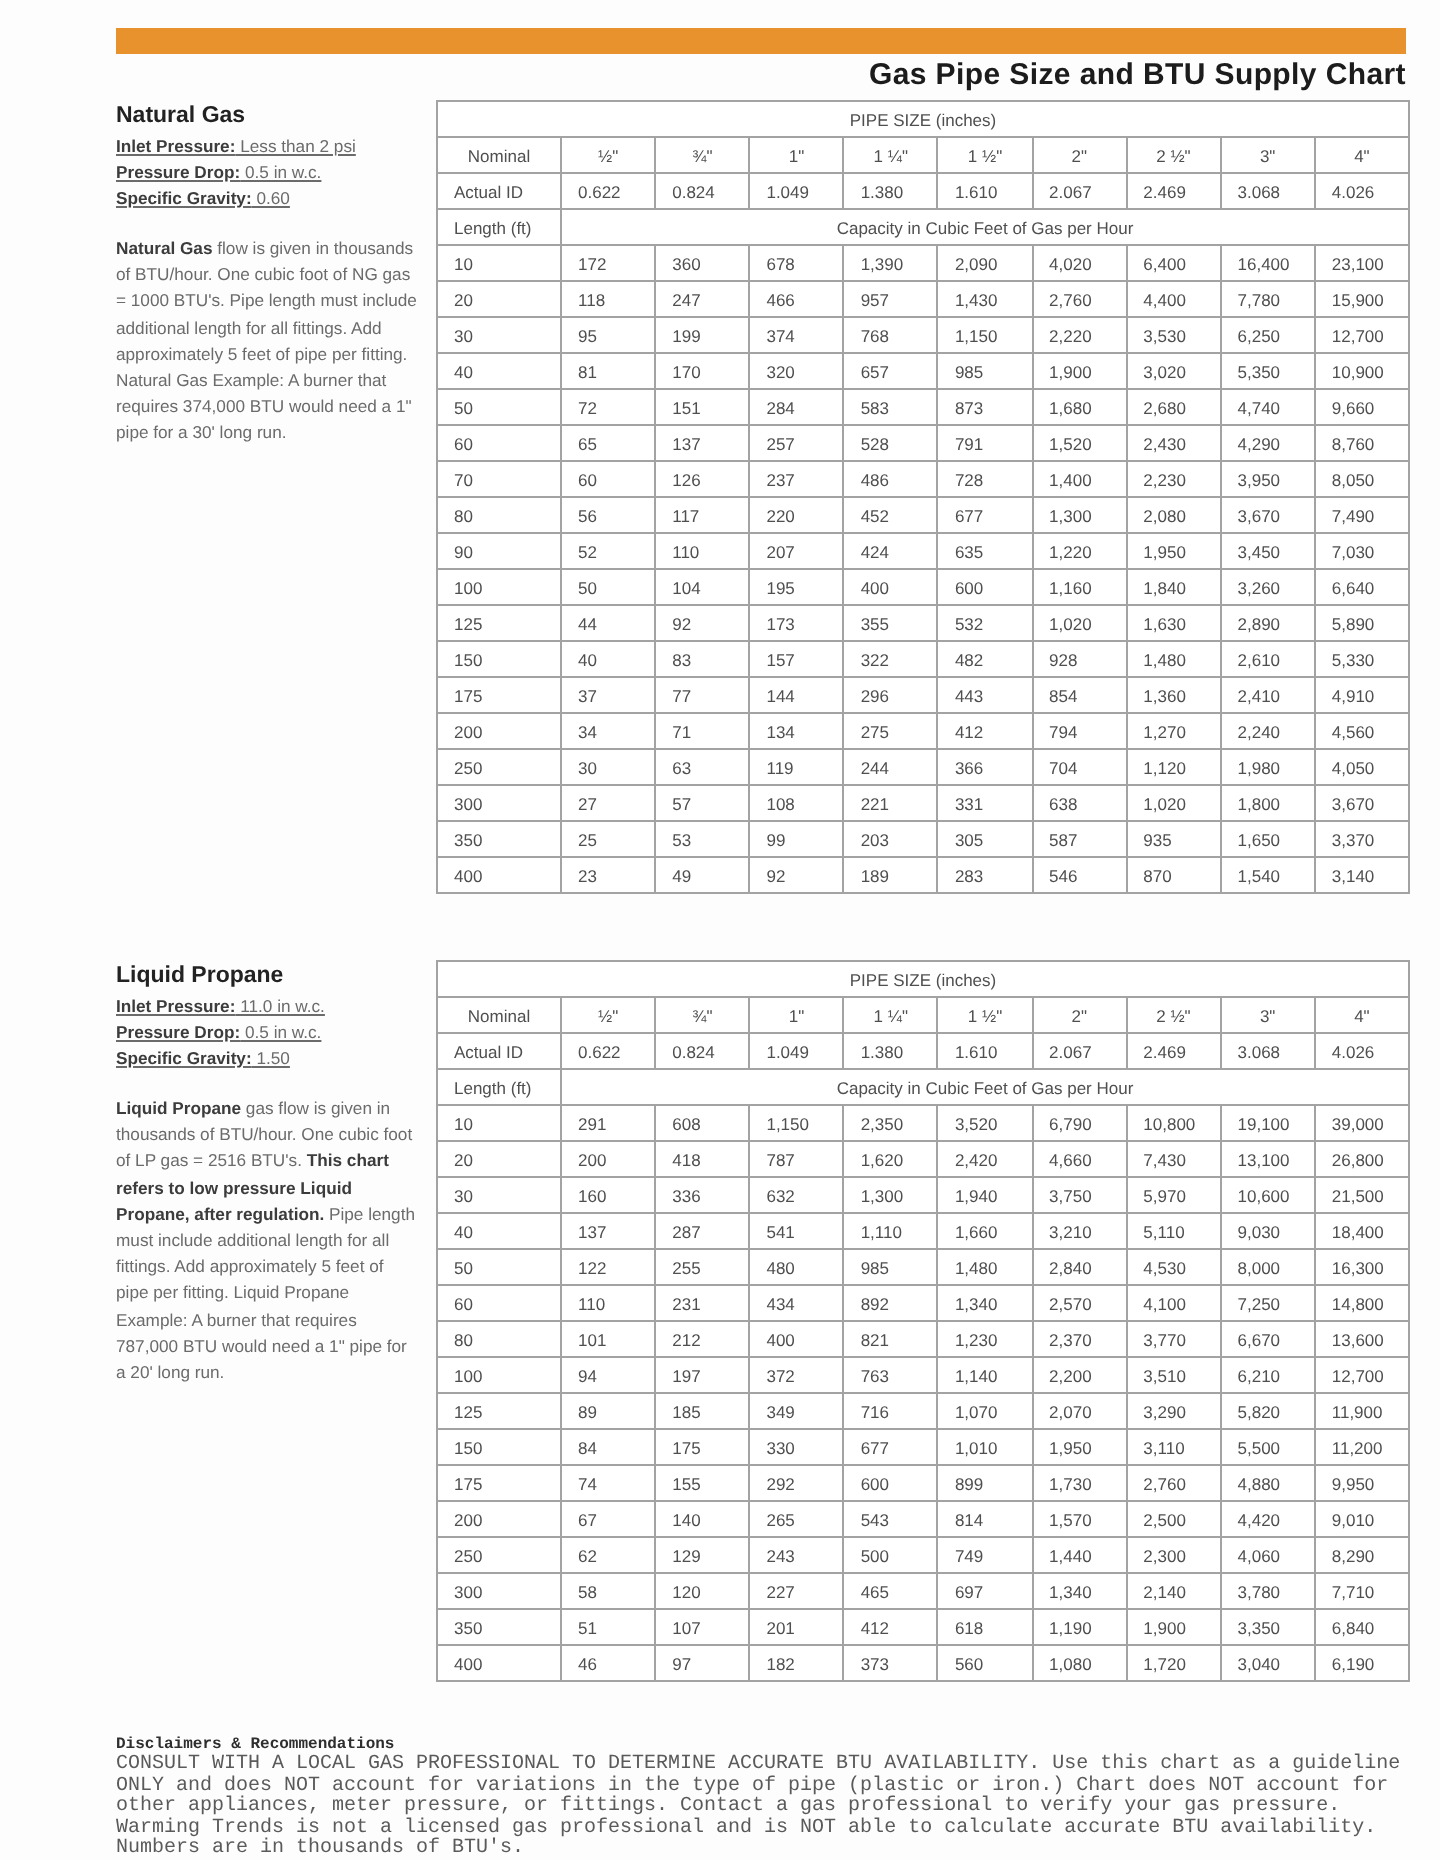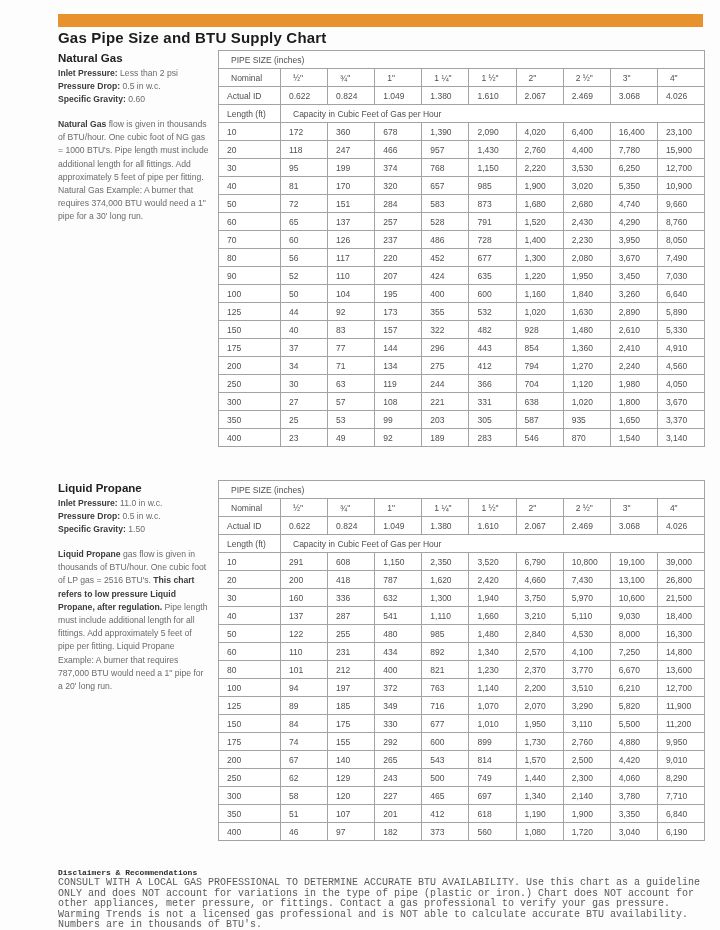--- a/index.html
+++ b/index.html
@@ -12,52 +12,52 @@
     overflow:hidden;
   }
   .page { position:absolute; inset:0; background:#fdfdfd; }
 
   .accent-bar {
     position:absolute; left:58px; top:14px; width:645px; height:13px;
     background:#E8922D;
   }
   .title {
     position:absolute; left:58px; top:29px; width:645px;
-    text-align:left; font-size:15px; font-weight:bold; color:#1c1c1c;
+    text-align:right; font-size:15px; font-weight:bold; color:#1c1c1c;
     letter-spacing:0.2px;
   }
 
   .gas-section { position:absolute; left:58px; width:647px; }
   .section-ng { top:50px; }
   .section-lp { top:480px; }
 
   .sidebar { position:absolute; left:0; top:2px; width:152px; }
   .sidebar h2 {
     font-size:11.5px; font-weight:bold; color:#222; margin-bottom:3px;
   }
-  .specs { font-size:8.6px; line-height:13px; color:#6b6b6b; }
+  .specs { font-size:8.6px; line-height:13px; color:#6b6b6b;text-decoration:underline; }
   .spec-label { font-weight:bold; color:#3c3c3c; }
   .desc {
     margin-top:12px; font-size:8.6px; line-height:13.2px; color:#6b6b6b;
   }
   .desc .seg-bold { font-weight:bold; color:#3c3c3c; }
 
   .gas-table {
     position:absolute; left:160px; top:0; width:487px;
     border-collapse:collapse; table-layout:fixed;
     font-size:8.5px; color:#4f4f4f;
     background:#fff;
   }
   .gas-table td {
     border:1px solid #a3a3a3;
     height:18px; padding:0 2px 0 8px;
     vertical-align:middle; text-align:left;
     overflow:hidden; white-space:nowrap;
   }
-  .gas-table td.c-center { text-align:left; padding:0 12px; }
+  .gas-table td.c-center { text-align:center; padding:0 2px; }
   .gas-table col.first { width:62px; }
 
   .footer { position:absolute; left:58px; top:868px; width:650px;font-family:Liberation Mono, monospace; }
   .footer h3 { font-size:8px; font-weight:bold; color:#2e2e2e; }
   .footer p { font-size:10px; line-height:10.5px; color:#5a5a5a; margin-top:1px; }
   .footer .version { font-size:6.5px; color:#9a9a9a; margin-top:2px; }
 </style>
 </head>
 <body>
 

